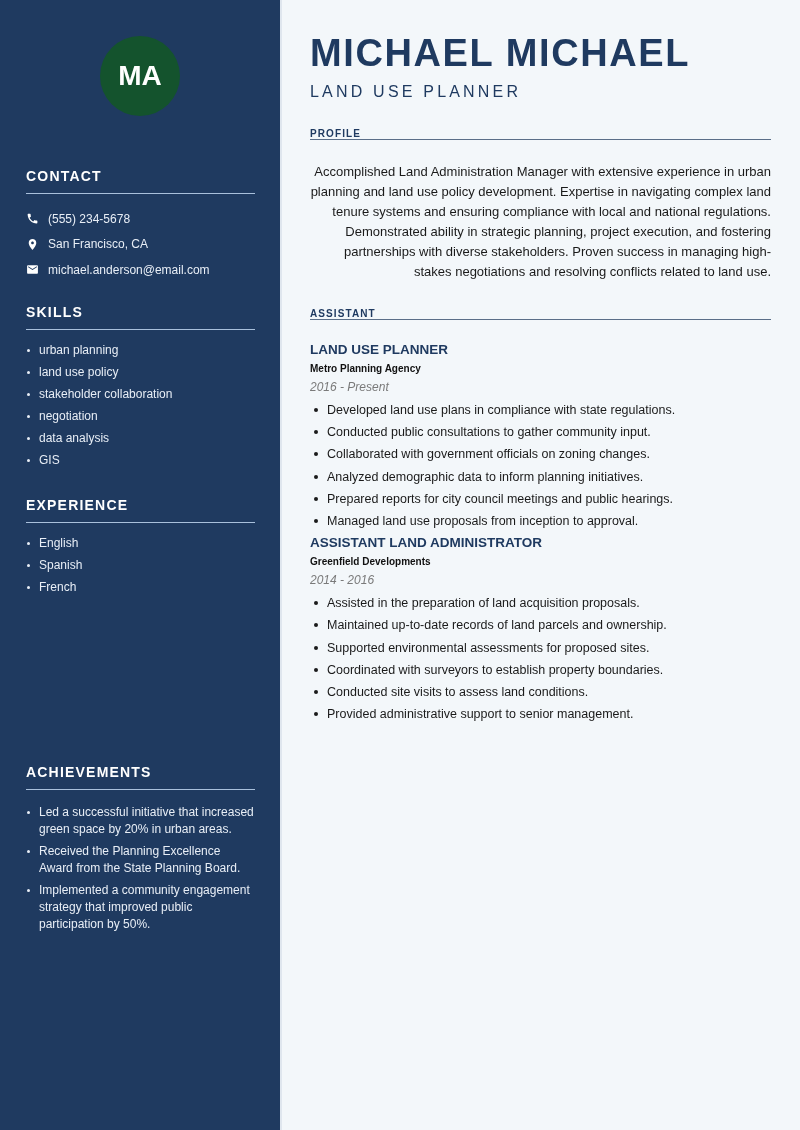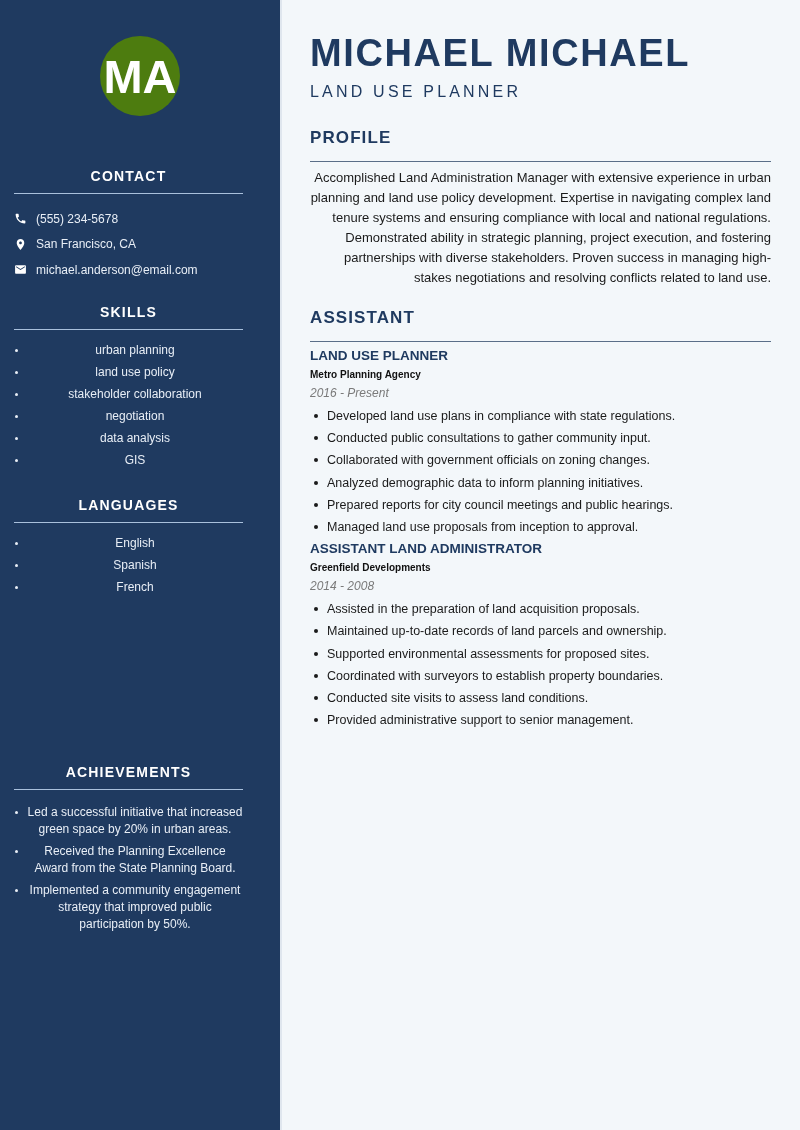--- a/index.html
+++ b/index.html
@@ -1,35 +1,35 @@
 <!DOCTYPE html>
 <html><head>
 <meta charset="utf-8">
 <style>
   * { box-sizing: border-box; margin: 0; padding: 0; }
   html, body { width: 800px; height: 1130px; overflow: hidden; }
   body { font-family: "Liberation Sans", "DejaVu Sans", sans-serif; background: #f3f7fa; position: relative; }
   .sidebar { position: absolute; left: 0; top: 0; width: 280px; height: 1130px; background: #1f3a60; color: #ffffff; padding: 0 26px; }
   .sidebar-edge { position: absolute; left: 280px; top: 0; width: 2px; height: 1130px; background: #dfe6ee; }
-  .avatar { position: absolute; left: 100px; top: 36px; width: 80px; height: 80px; border-radius: 50%; background: #4d7c0f; color: #fff; font-weight: bold; font-size: 47px; display: flex; align-items: center; justify-content: center; letter-spacing: 0; }
-  .side-section { position: absolute; left: 14px; width: 229px; text-align: center; }
+  .avatar { position: absolute; left: 100px; top: 36px; width: 80px; height: 80px; border-radius: 50%; background: #14532d; color: #fff; font-weight: bold; font-size: 28px; display: flex; align-items: center; justify-content: center; letter-spacing: 0; }
+  .side-section { position: absolute; left: 26px; width: 229px; }
   .side-title { font-size: 14px; font-weight: bold; letter-spacing: 1.2px; color: #ffffff; padding-bottom: 9px; border-bottom: 1.5px solid #a9c0dc; margin-bottom: 12px; }
   .contact-row { display: flex; align-items: center; font-size: 12px; height: 25.5px; color: #e8eef6; }
   .contact-row svg { width: 13px; height: 13px; margin-right: 9px; flex: 0 0 13px; fill: #ffffff; }
   .side-list { list-style: none; }
   .side-list li { position: relative; padding-left: 13px; font-size: 12px; line-height: 17px; margin-bottom: 5px; color: #e8eef6; }
   .side-list li::before { content: ""; position: absolute; left: 1px; top: 7px; width: 3px; height: 3px; border-radius: 50%; background: #e8eef6; }
   .edu-text { font-size: 11.5px; font-weight: bold; line-height: 17.5px; color: #ffffff; text-transform: uppercase; }
   .ach-list li { line-height: 17px; margin-bottom: 5px; }
 
   .main { position: absolute; left: 310px; top: 0; width: 461px; }
   .name { position: absolute; top: 32px; left: 0; font-size: 38px; font-weight: bold; color: #1f3a60; letter-spacing: 1.6px; white-space: nowrap; }
   .role { position: absolute; top: 83px; left: 0; font-size: 16px; color: #1f3a60; letter-spacing: 3.2px; }
   .main-section { position: absolute; left: 0; width: 461px; }
-  .main-title { font-size: 17px; font-weight: bold; color: #1f3a60; letter-spacing: 1.1px; padding-bottom: 13px; border-bottom: 1.5px solid #5a6e88; margin-bottom: 6px; }
+  .main-title { font-size: 10px; font-weight: bold; color: #1f3a60; letter-spacing: 1.1px; padding-bottom: 0; border-bottom: 1.5px solid #5a6e88; margin-bottom: 22px; }
   .profile-text { font-size: 13px; line-height: 20px; color: #1a1a1a; text-align: right; }
   .job-title { font-size: 13.5px; font-weight: bold; color: #1f3a60; margin-top: 4px; }
   .job-company { font-size: 10px; font-weight: bold; color: #111; margin-top: 6px; }
   .job-dates { font-size: 12px; font-style: italic; color: #7a7a7a; margin-top: 6px; }
   .job-list { list-style: none; margin-top: 8px; }
   .job-list li { position: relative; padding-left: 17px; font-size: 12.5px; line-height: 16px; margin-bottom: 6.2px; color: #1a1a1a; }
   .job-list li::before { content: ""; position: absolute; left: 4px; top: 6px; width: 4px; height: 4px; border-radius: 50%; background: #1a1a1a; }
 </style>
 </head>
 <body>
@@ -65,21 +65,21 @@
       <li>urban planning</li>
       <li>land use policy</li>
       <li>stakeholder collaboration</li>
       <li>negotiation</li>
       <li>data analysis</li>
       <li>GIS</li>
     </ul>
   </section>
 
   <section class="side-section" style="top:497px;">
-    <h2 class="side-title">LANGUAGES</h2>
+    <h2 class="side-title">EXPERIENCE</h2>
     <ul class="side-list">
       <li>English</li>
       <li>Spanish</li>
       <li>French</li>
     </ul>
   </section>
 
 
   <section class="side-section" style="top:764px;">
     <h2 class="side-title" style="margin-bottom:14px;">ACHIEVEMENTS</h2>
@@ -114,21 +114,21 @@
         <li>Collaborated with government officials on zoning changes.</li>
         <li>Analyzed demographic data to inform planning initiatives.</li>
         <li>Prepared reports for city council meetings and public hearings.</li>
         <li>Managed land use proposals from inception to approval.</li>
       </ul>
     </div>
 
     <div style="margin-top:6px;">
       <div class="job-title">ASSISTANT LAND ADMINISTRATOR</div>
       <div class="job-company">Greenfield Developments</div>
-      <div class="job-dates">2014 - 2008</div>
+      <div class="job-dates">2014 - 2016</div>
       <ul class="job-list">
         <li>Assisted in the preparation of land acquisition proposals.</li>
         <li>Maintained up-to-date records of land parcels and ownership.</li>
         <li>Supported environmental assessments for proposed sites.</li>
         <li>Coordinated with surveyors to establish property boundaries.</li>
         <li>Conducted site visits to assess land conditions.</li>
         <li>Provided administrative support to senior management.</li>
       </ul>
     </div>
   </section>

